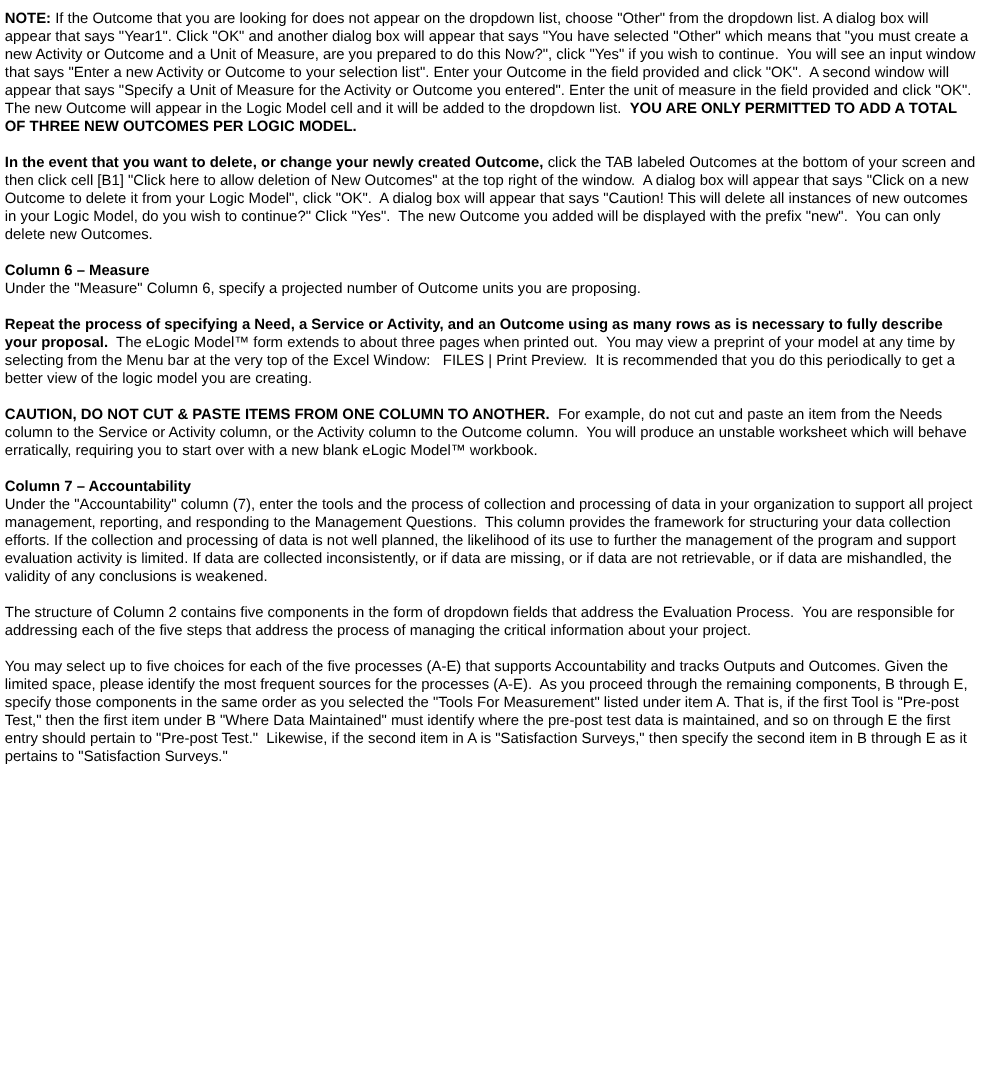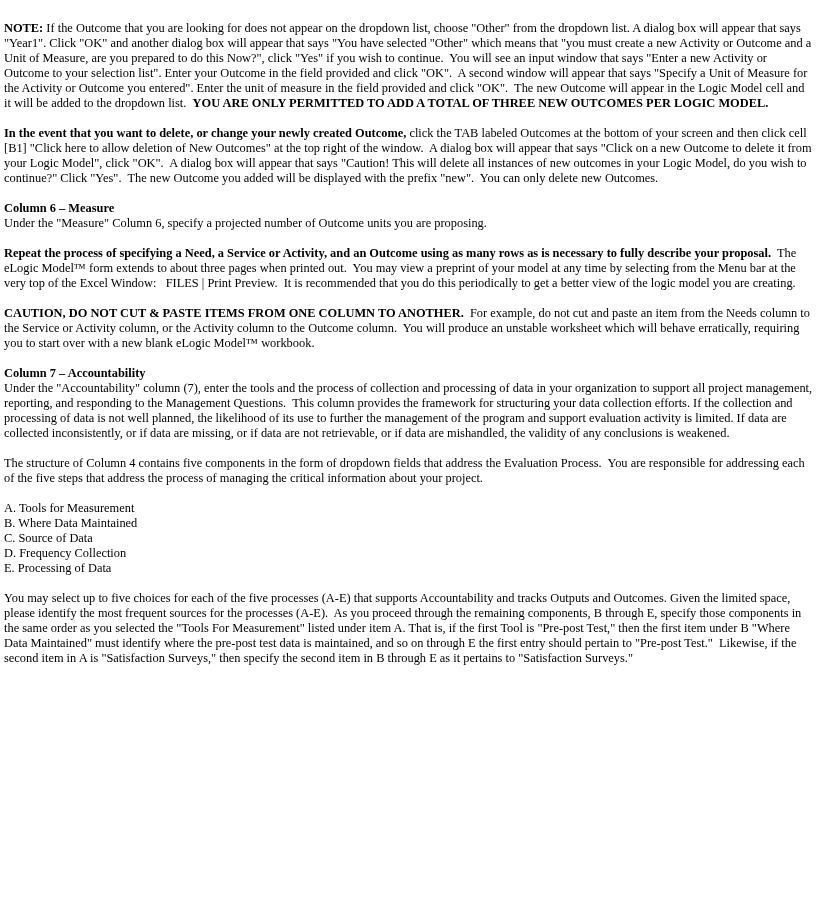--- a/index.html
+++ b/index.html
@@ -17,23 +17,22 @@
     color: #000000;
     -webkit-font-smoothing: antialiased;
   }
   .page {
     box-sizing: border-box;
     width: 818px;
     height: 909px;
     padding: 8px 4px 0 4px;
   }
   .page p {
-    margin: 13px 0 15px 0;
+    margin: 0 0 15px 0;
     white-space: pre-wrap;
-    font-family: Liberation Serif, serif;
   }
   .b {
     font-weight: bold;
   }
 </style>
 </head>
 <body>
 
 <div class="page">
 
@@ -45,23 +44,18 @@
 </span><span>Under the "Measure" Column 6, specify a projected number of Outcome units you are proposing.</span></p>
 
   <p><span class="b">Repeat the process of specifying a Need, a Service or Activity, and an Outcome using as many rows as is necessary to fully describe your proposal.</span><span>  The eLogic Model™ form extends to about three pages when printed out.  You may view a preprint of your model at any time by selecting from the Menu bar at the very top of the Excel Window:   FILES | Print Preview.  It is recommended that you do this periodically to get a better view of the logic model you are creating.</span></p>
 
 
   <p><span class="b">CAUTION, DO NOT CUT &amp; PASTE ITEMS FROM ONE COLUMN TO ANOTHER.</span><span>  For example, do not cut and paste an item from the Needs column to the Service or Activity column, or the Activity column to the Outcome column.  You will produce an unstable worksheet which will behave erratically, requiring you to start over with a new blank eLogic Model™ workbook.</span></p>
 
   <p><span class="b">Column 7 – Accountability
 </span><span>Under the "Accountability" column (7), enter the tools and the process of collection and processing of data in your organization to support all project management, reporting, and responding to the Management Questions.  This column provides the framework for structuring your data collection efforts. If the collection and processing of data is not well planned, the likelihood of its use to further the management of the program and support evaluation activity is limited. If data are collected inconsistently, or if data are missing, or if data are not retrievable, or if data are mishandled, the validity of any conclusions is weakened.</span></p>
 
-  <p><span>The structure of Column 4 contains five components in the form of dropdown fields that address the Evaluation Process.  You are responsible for addressing each of the five steps that address the process of managing the critical information about your project.</span></p>
+  <p><span>The structure of Column 2 contains five components in the form of dropdown fields that address the Evaluation Process.  You are responsible for addressing each of the five steps that address the process of managing the critical information about your project.</span></p>
 
-  <p><span>A. Tools for Measurement
-B. Where Data Maintained
-C. Source of Data
-D. Frequency Collection
-E. Processing of Data</span></p>
 
   <p><span>You may select up to five choices for each of the five processes (A-E) that supports Accountability and tracks Outputs and Outcomes. Given the limited space, please identify the most frequent sources for the processes (A-E).  As you proceed through the remaining components, B through E, specify those components in the same order as you selected the "Tools For Measurement" listed under item A. That is, if the first Tool is "Pre-post Test," then the first item under B "Where Data Maintained" must identify where the pre-post test data is maintained, and so on through E the first entry should pertain to "Pre-post Test."  Likewise, if the second item in A is "Satisfaction Surveys," then specify the second item in B through E as it pertains to "Satisfaction Surveys."</span></p>
 
 </div>
 
 </body></html>

